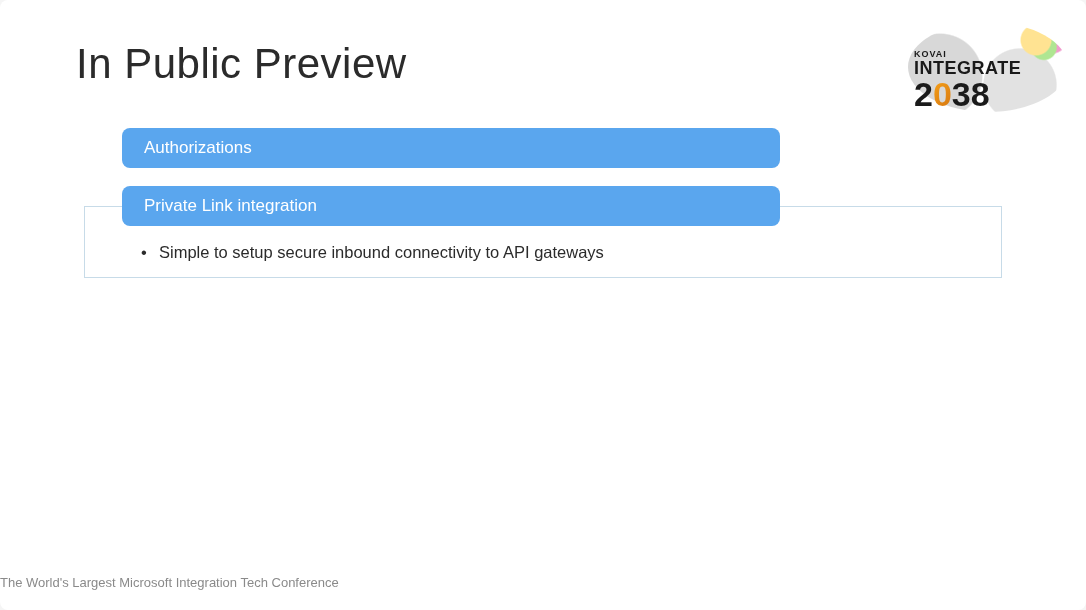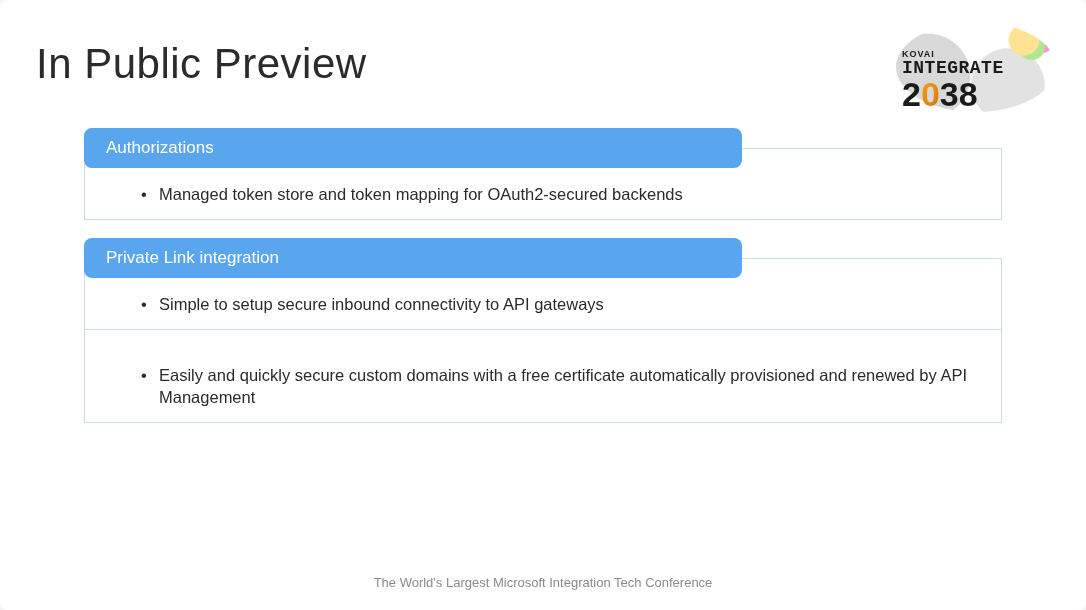--- a/index.html
+++ b/index.html
@@ -15,28 +15,28 @@
     width: 1086px;
     height: 610px;
     position: relative;
     padding: 40px 0 0 0;
     border-radius: 8px;
   }
   .title {
     font-size: 42px;
     font-weight: 300;
     color: #2b2b2b;
-    margin-left: 36px;
+    margin-left: 76px;
     margin-bottom: 40px;
     letter-spacing: 0.5px;
   }
   .logo {
     position: absolute;
     top: 22px;
-    right: 30px;
+    right: 18px;
     width: 160px;
     height: 90px;
   }
   .logo-bg {
     position: absolute;
     top: 0; right: 0; width: 100%; height: 100%;
     border-radius: 50%;
     background:
       radial-gradient(circle at 80% 20%, #ffd24a 10%, transparent 11%),
       radial-gradient(circle at 85% 28%, #7bd74a 8%, transparent 9%),
@@ -47,21 +47,21 @@
   }
   .logo-text {
     position: absolute;
     top: 28px;
     left: 6px;
     font-weight: 800;
     color: #1a1a1a;
     line-height: 1;
   }
   .logo-kovai { font-size: 9px; letter-spacing: 1px; }
-  .logo-integrate { font-size: 18px; letter-spacing: 0.5px; font-family: Liberation Mono, monospace; }
+  .logo-integrate { font-size: 18px; letter-spacing: 0.5px; }
   .logo-year { font-size: 34px; font-weight: 900; position: relative; }
   .logo-year .zero {
     display: inline-block;
     background: linear-gradient(135deg, #f7a31a, #d4740f);
     -webkit-background-clip: text;
     background-clip: text;
     color: transparent;
   }
   .items {
     padding: 0 84px;
@@ -71,20 +71,21 @@
     margin-bottom: 18px;
   }
   .item-header {
     background: #5aa6ee;
     color: #fff;
     font-size: 17px;
     font-weight: 500;
     padding: 10px 22px;
     border-radius: 8px;
     width: 658px;
+    margin-left: 38px;
     position: relative;
     z-index: 2;
   }
   .item-body {
     border: 1px solid #c7dbe8;
     background: #fff;
     padding: 34px 28px 14px 56px;
     margin-top: -20px;
     position: relative;
     z-index: 1;
@@ -104,21 +105,20 @@
     content: "•";
     position: absolute;
     left: 0;
     top: 0;
   }
   .footer {
     position: absolute;
     bottom: 20px;
     left: 0;
     width: 100%;
-    text-align: center;
     font-size: 13px;
     color: #8a8a8a;
   }
 </style>
 </head>
 <body>
 
 <div class="slide">
 
   <div class="logo">
@@ -131,42 +131,32 @@
       </div>
     </div>
   </div>
 
   <h1 class="title">In Public Preview</h1>
 
   <div class="items">
 
     <div class="item">
       <div class="item-header">Authorizations</div>
-      <div class="item-body">
-        <ul>
-            <li>Managed token store and token mapping for OAuth2-secured backends</li>
-          </ul>
-      </div>
     </div>
 
     <div class="item">
       <div class="item-header">Private Link integration</div>
       <div class="item-body">
         <ul>
             <li>Simple to setup secure inbound connectivity to API gateways</li>
           </ul>
       </div>
     </div>
 
     <div class="item">
-      <div class="item-body">
-        <ul>
-            <li>Easily and quickly secure custom domains with a free certificate automatically provisioned and renewed by API Management</li>
-          </ul>
-      </div>
     </div>
 
     <div class="item">
     </div>
 
   </div>
 
   <div class="footer">The World's Largest Microsoft Integration Tech Conference</div>
 
 </div>

